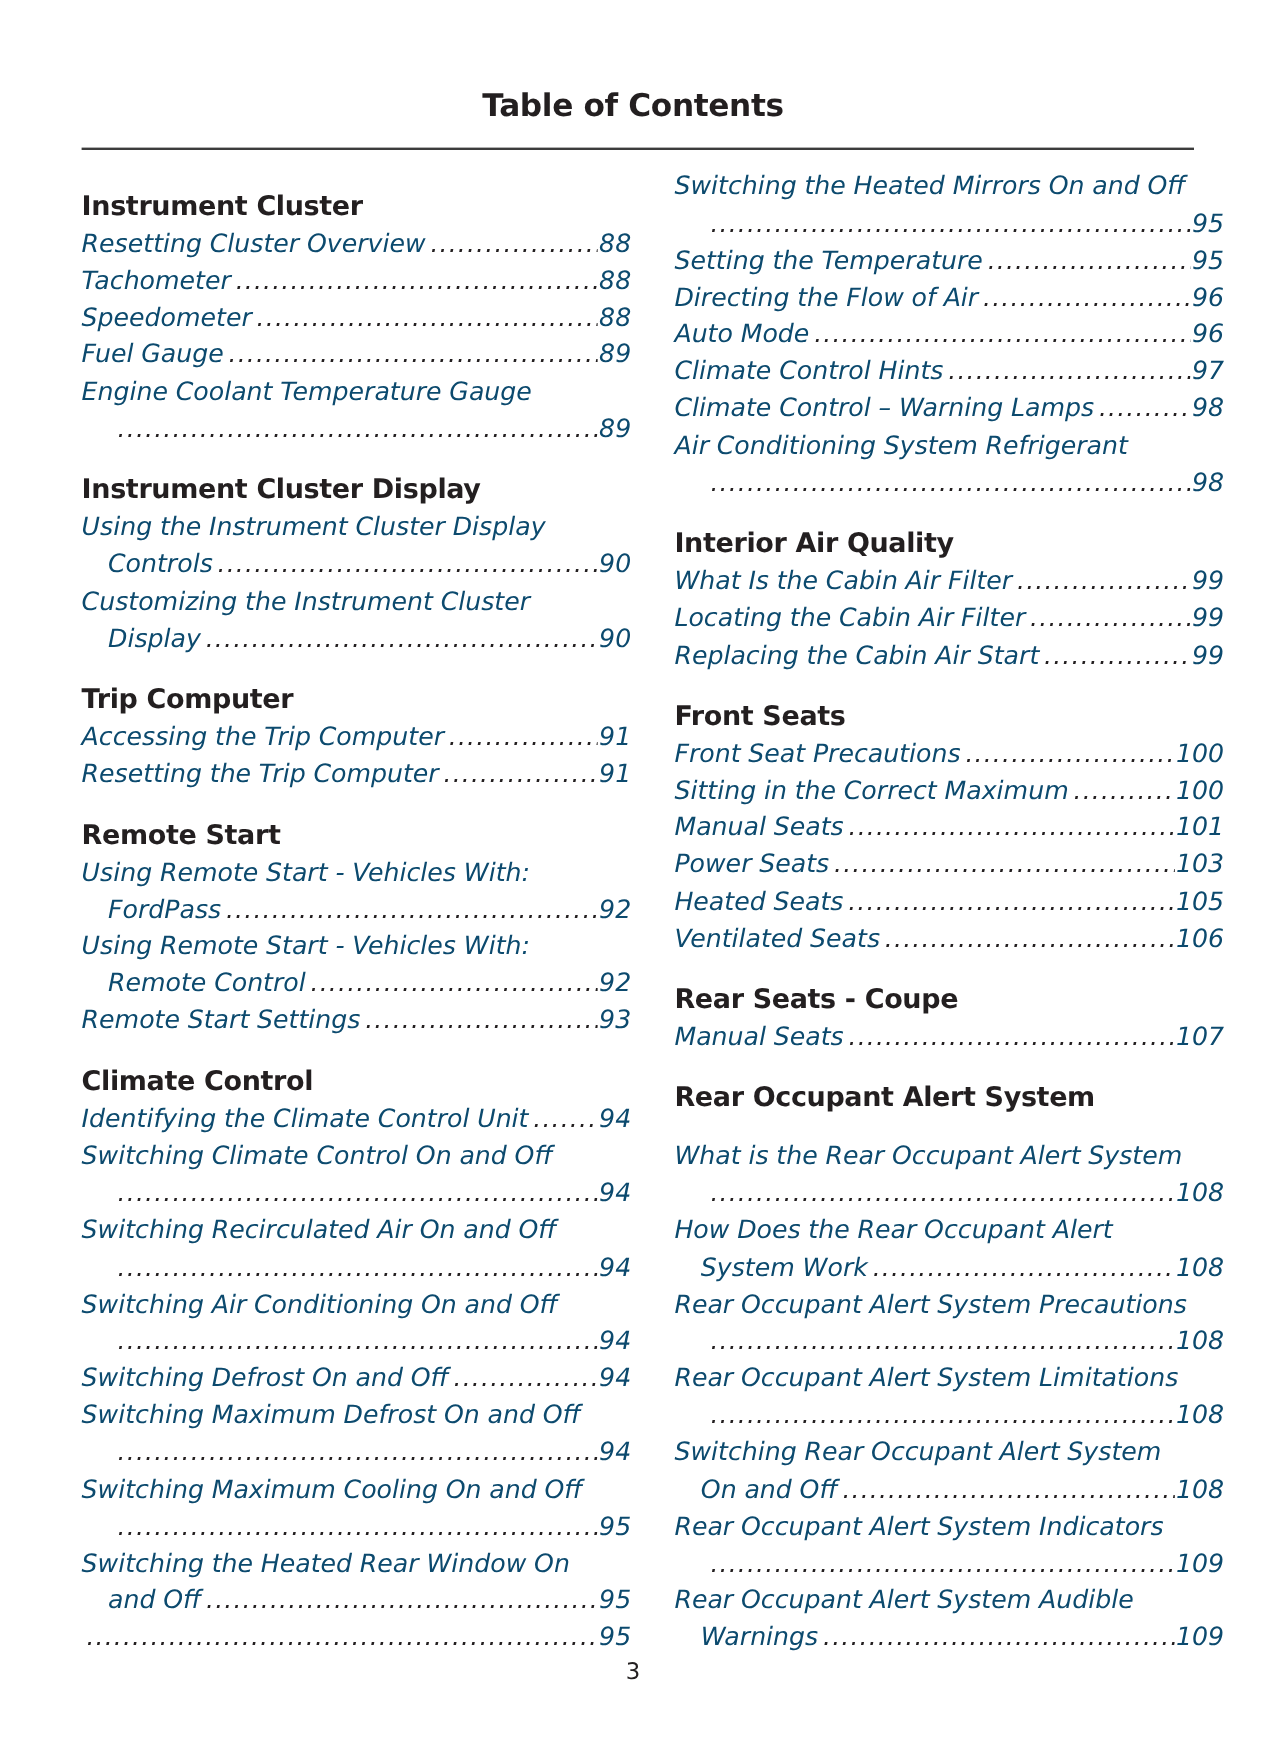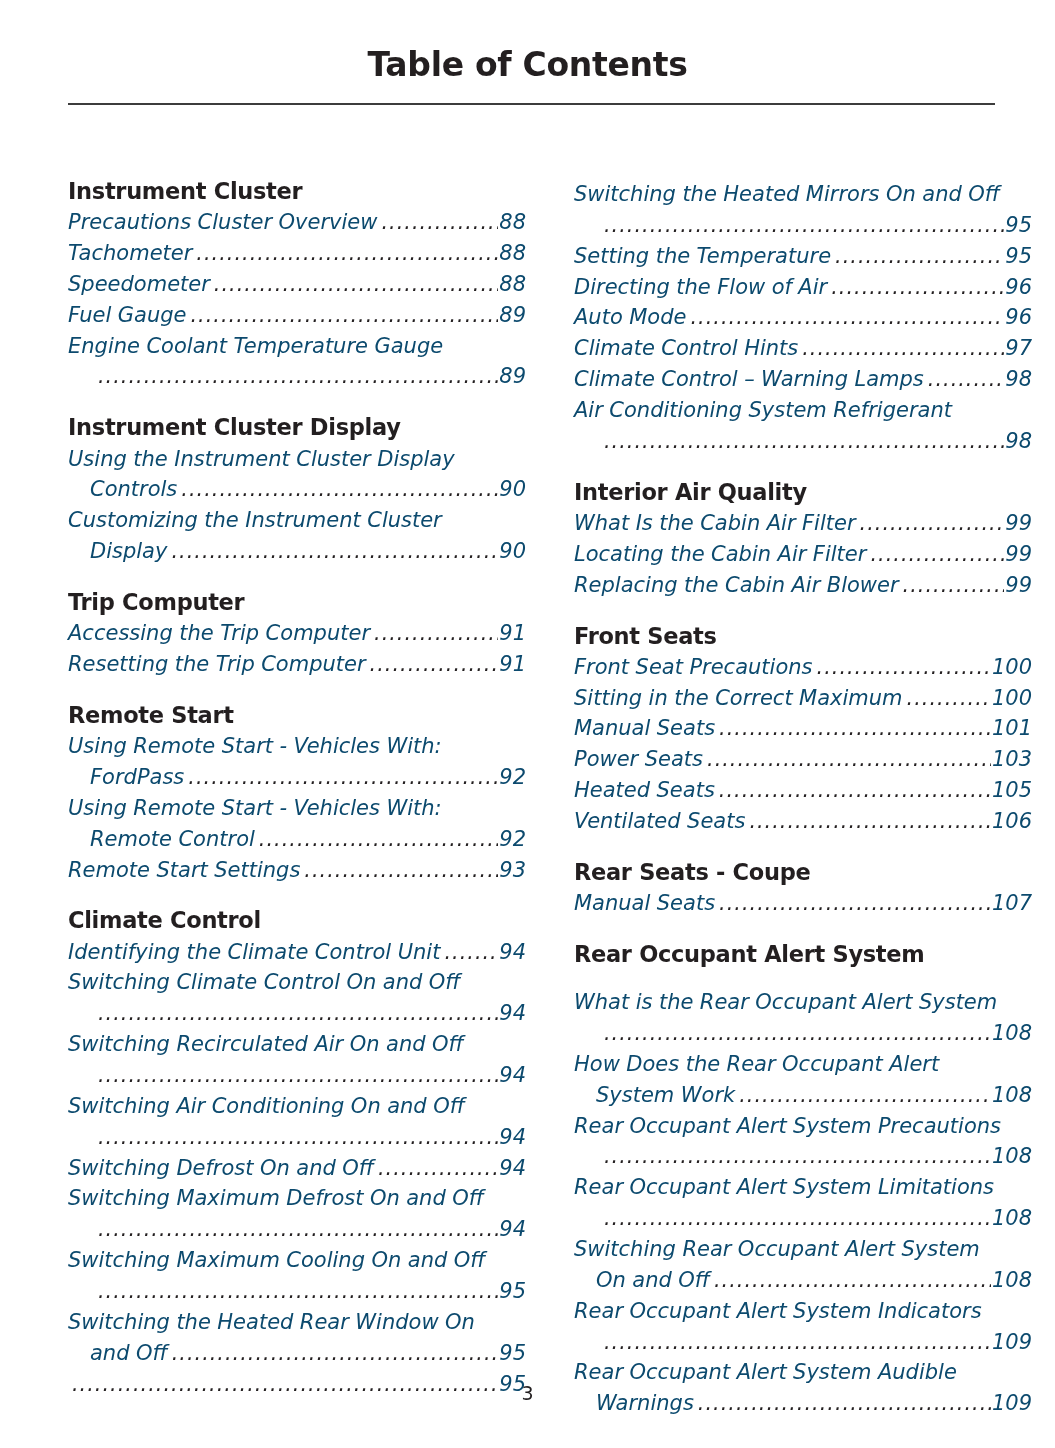--- a/index.html
+++ b/index.html
@@ -21,43 +21,42 @@
     width: 1055px;
     height: 1448px;
     box-sizing: border-box;
     padding: 0;
     position: relative;
   }
 
   
   .doc-title {
     text-align: center;
-    font-size: 33px;
+    font-size: 26px;
     font-weight: bold;
     letter-spacing: -0.3px;
     margin: 0;
-    padding-top: 48px;
+    padding-top: 76px;
     line-height: 1.05;
   }
   .title-rule {
     margin: 20px 60px 0 68px;
     border-top: 2px solid #3c3c3c;
     height: 0;
   }
 
   
   .columns {
     position: absolute;
     top: 140px;
     left: 68px;
     width: 952px;
     display: flex;
-    gap: 48px;
-    align-items: flex-start;
-    margin-top: 39px;
+    gap: 36px;
+    align-items: flex-end;
   }
   .col {
     width: 458px;
     flex: 0 0 458px;
   }
 
   
   .section-heading {
     font-size: 22.5px;
     font-weight: bold;
@@ -152,21 +151,21 @@
   <h1 class="doc-title">Table of Contents</h1>
   <div class="title-rule"></div>
 
   <div class="columns" id="columns-root">
       <div class="col">
         <div class="section">
           <div class="section-heading">Instrument Cluster</div>
           <div class="entries">
             <div class="entry">
               <div class="entry-line">
-                <span class="entry-title">Precautions Cluster Overview</span>
+                <span class="entry-title">Resetting Cluster Overview</span>
                 <span class="leader"></span>
                 <span class="entry-page">88</span>
               </div>
             </div>
             <div class="entry">
               <div class="entry-line">
                 <span class="entry-title">Tachometer </span>
                 <span class="leader"></span>
                 <span class="entry-page">88</span>
               </div>
@@ -405,21 +404,21 @@
             </div>
             <div class="entry">
               <div class="entry-line">
                 <span class="entry-title">Locating the Cabin Air Filter</span>
                 <span class="leader"></span>
                 <span class="entry-page">99</span>
               </div>
             </div>
             <div class="entry">
               <div class="entry-line">
-                <span class="entry-title">Replacing the Cabin Air Blower</span>
+                <span class="entry-title">Replacing the Cabin Air Start</span>
                 <span class="leader"></span>
                 <span class="entry-page">99</span>
               </div>
             </div>
           </div>
         </div>
         <div class="section">
           <div class="section-heading">Front Seats</div>
           <div class="entries">
             <div class="entry">

